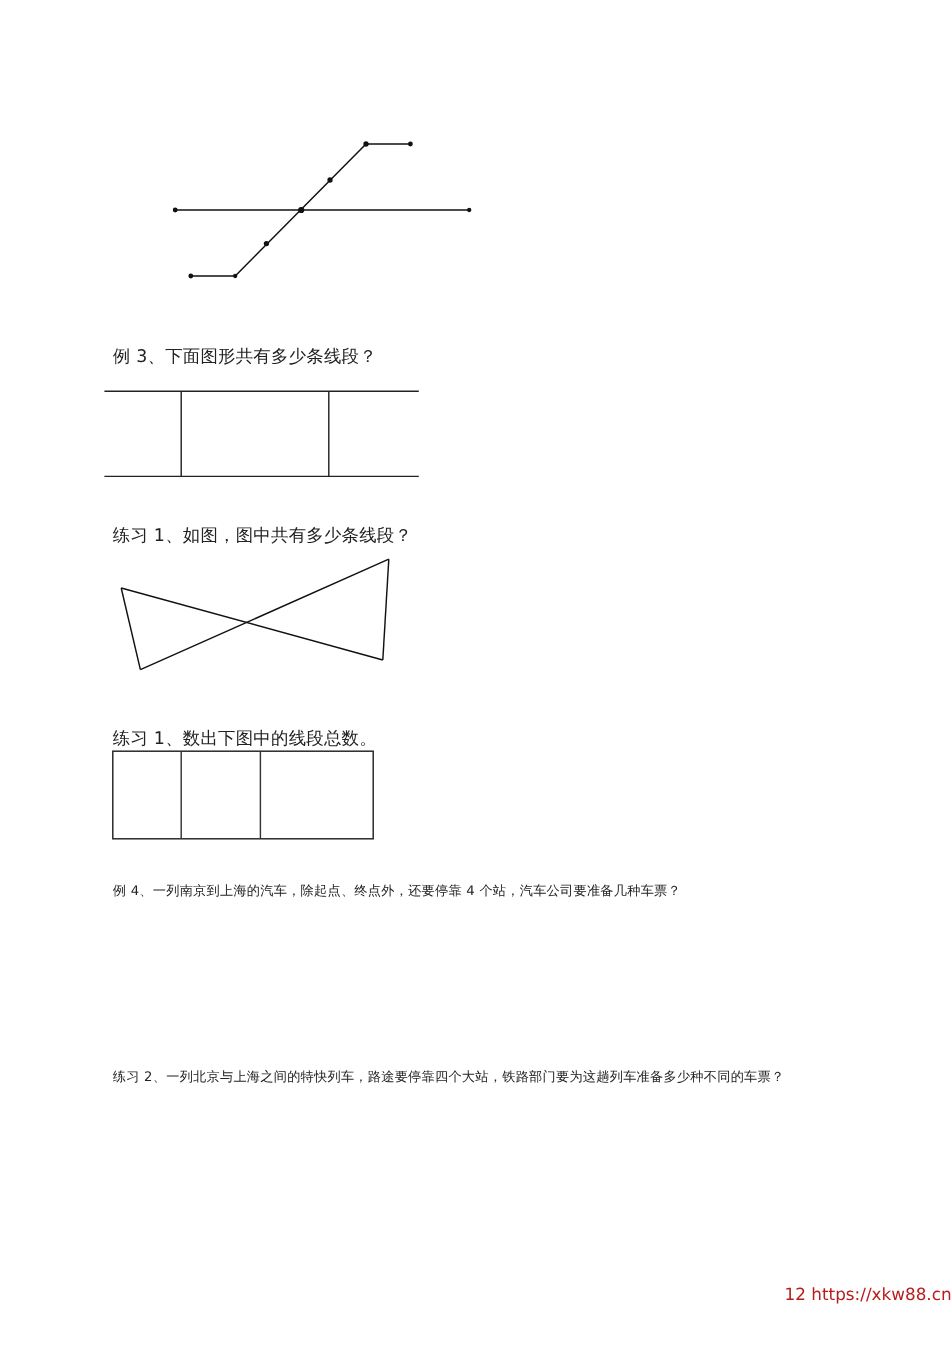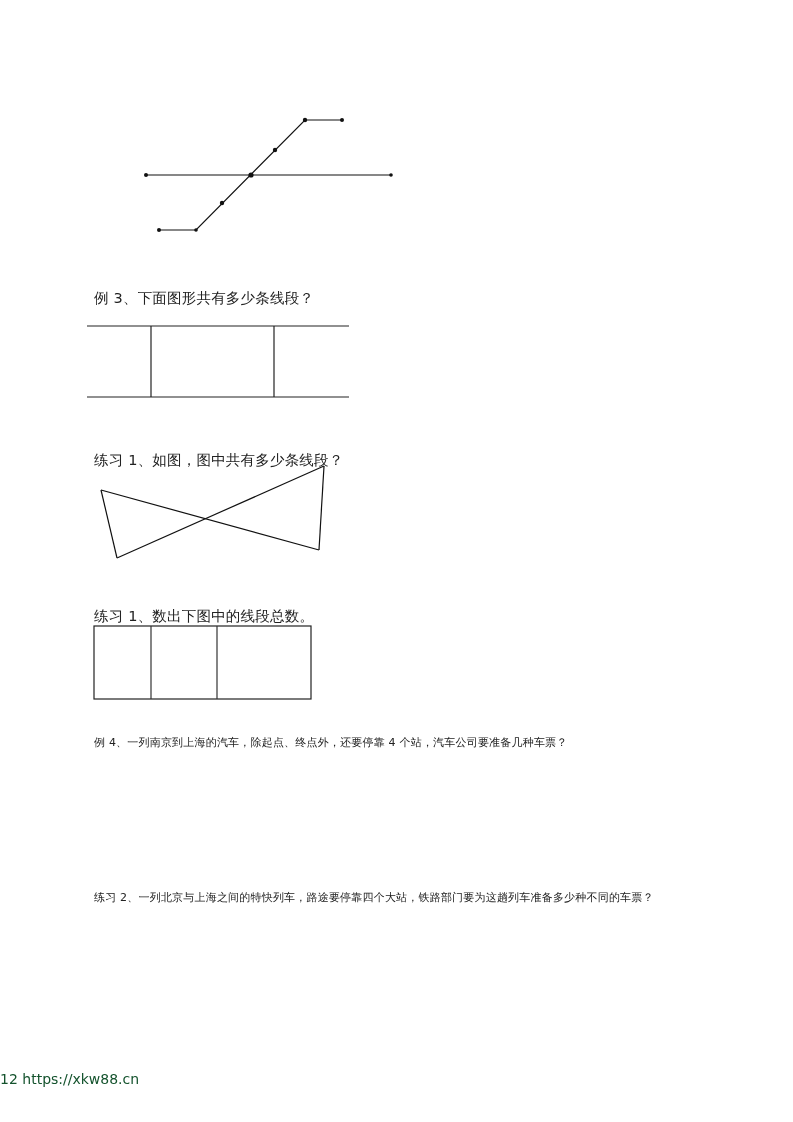--- a/index.html
+++ b/index.html
@@ -1,22 +1,22 @@
 <!DOCTYPE html>
 <html><head>
   <meta charset="utf-8">
   <style>
     html, body { margin: 0; padding: 0; background: #ffffff; }
     body { width: 793px; height: 1122px; position: relative; overflow: hidden;
            font-family: "DejaVu Sans", "Liberation Sans", sans-serif; color: #222; }
     .txt { position: absolute; font-size: 14.5px; line-height: 24px; white-space: nowrap; letter-spacing: 0.2px; }
     .para { position: absolute; font-size: 11px; line-height: 24px; width: 615px; letter-spacing: 0.2px; }
     .fig { position: absolute; left: 0; top: 0; }
-    .footer { position: absolute; top: 1071px; left: 0; width: 793px; text-align: left;
-              font-size: 14px; color: #14532d; font-family: "DejaVu Sans", sans-serif; }
+    .footer { position: absolute; top: 1071px; left: 0; width: 793px; text-align: right;
+              font-size: 14px; color: #b91c1c; font-family: "DejaVu Sans", sans-serif; }
   </style>
 </head>
 <body>
 
 <svg class="fig" width="793" height="260">
   <line x1="146" y1="175" x2="391" y2="175" stroke="#111" stroke-width="1.2"></line>
   <polyline points="159,230 196,230 305,120 342,120" fill="none" stroke="#111" stroke-width="1.2"></polyline>
   <g fill="#111">
     <circle cx="146" cy="175" r="2"></circle>
     <circle cx="391" cy="175" r="1.8"></circle>
@@ -32,21 +32,21 @@
 
 <div class="txt" style="left:94px; top:273px;margin-top:13px;">例 3、下面图形共有多少条线段？</div>
 
 <svg class="fig" width="793" height="420">
   <line x1="87" y1="326" x2="349" y2="326" stroke="#222" stroke-width="1.2"></line>
   <line x1="87" y1="397" x2="349" y2="397" stroke="#222" stroke-width="1.2"></line>
   <line x1="151" y1="326" x2="151" y2="397" stroke="#222" stroke-width="1.2"></line>
   <line x1="274" y1="326" x2="274" y2="397" stroke="#222" stroke-width="1.2"></line>
 </svg>
 
-<div class="txt" style="left:94px; top:448px;">练习 1、如图，图中共有多少条线段？</div>
+<div class="txt" style="left:94px; top:435px;">练习 1、如图，图中共有多少条线段？</div>
 
 <svg class="fig" width="793" height="580">
   <g stroke="#111" stroke-width="1.2" fill="none">
     <line x1="101" y1="490" x2="319" y2="550"></line>
     <line x1="117" y1="558" x2="324" y2="466"></line>
     <line x1="101" y1="490" x2="117" y2="558"></line>
     <line x1="324" y1="466" x2="319" y2="550"></line>
   </g>
 </svg>
 

